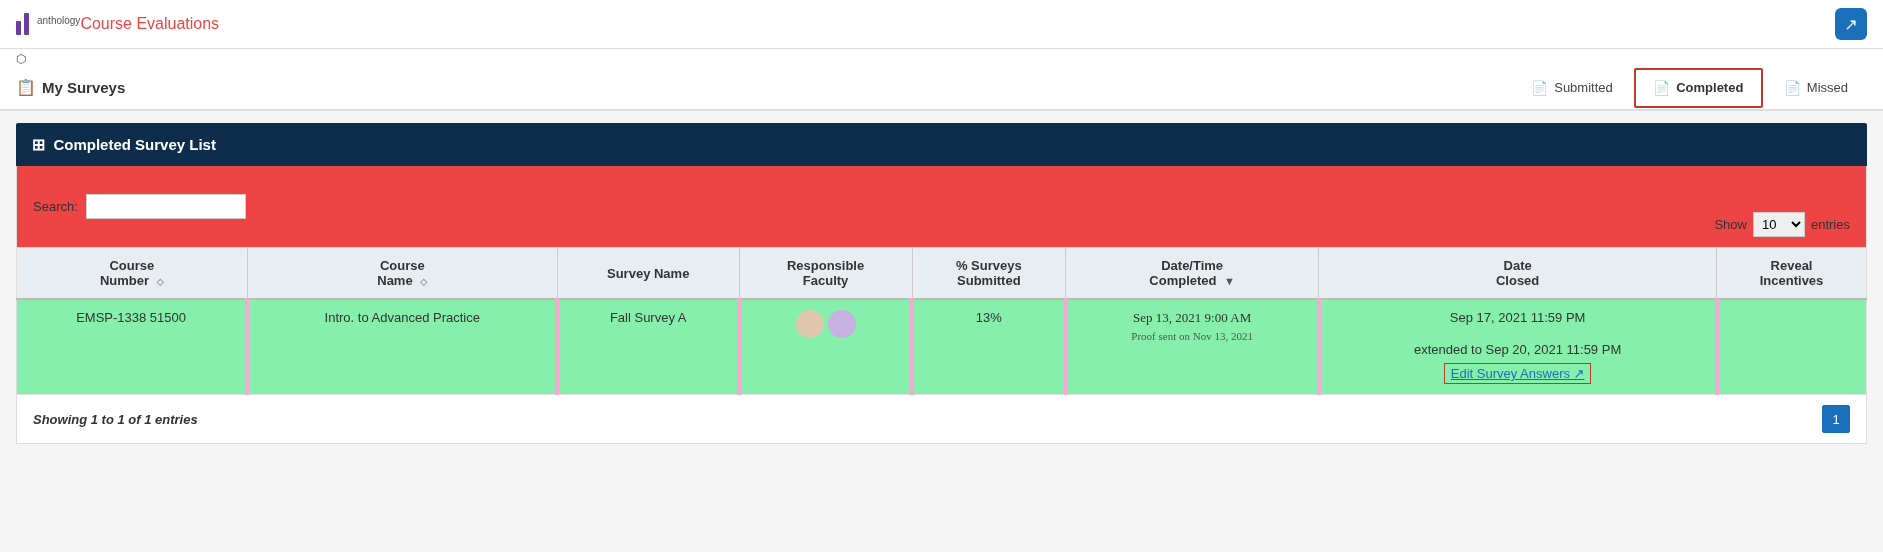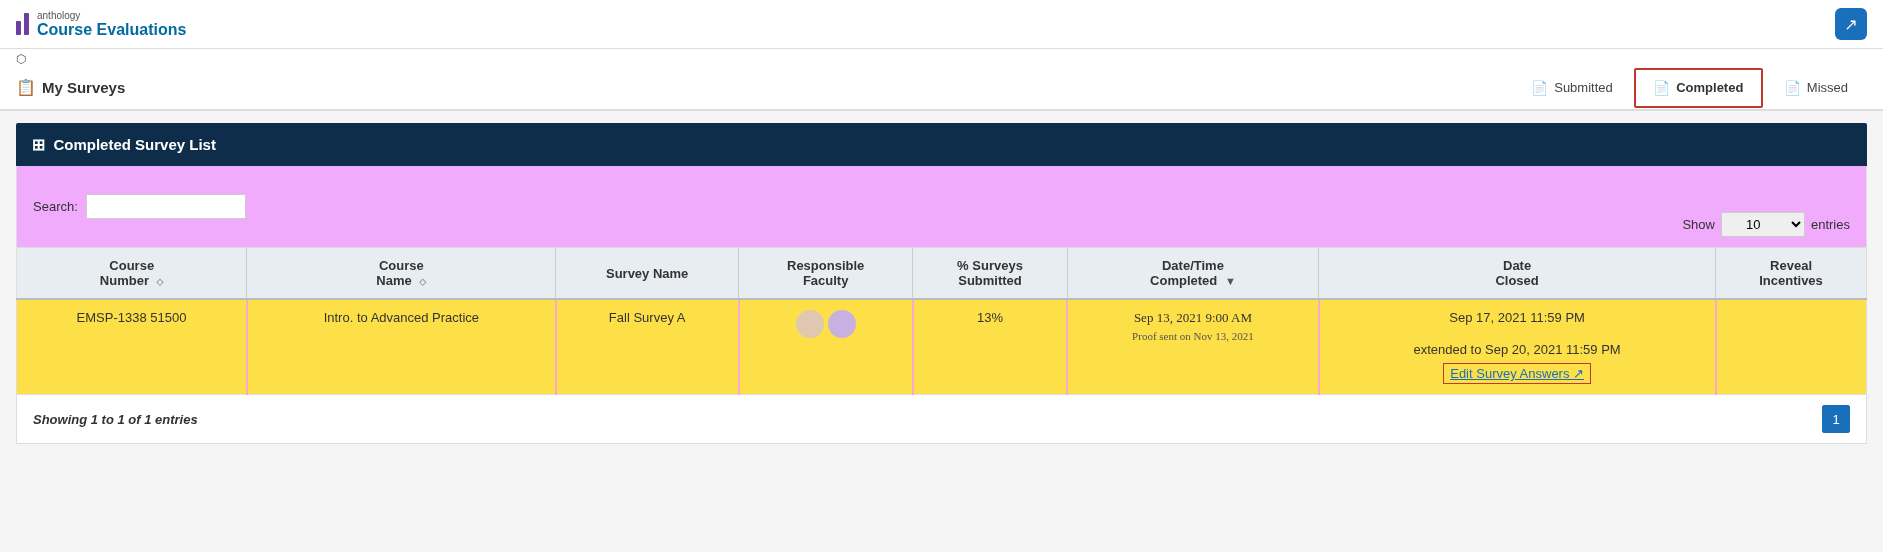--- a/index.html
+++ b/index.html
@@ -24,23 +24,23 @@
       gap: 3px;
       align-items: flex-end;
     }
     .logo-bar {
       width: 5px;
       background: #6a3fa0;
       border-radius: 1px;
     }
     .logo-bar:nth-child(1) { height: 14px; }
     .logo-bar:nth-child(2) { height: 22px; }
-    .logo-text-area { display: flex; flex-direction: column; line-height: 1.1; }
+    .logo-text-area { display: flex; flex-direction: row; line-height: 1.1; }
     .logo-top { font-size: 10px; color: #555; }
-    .logo-bottom { font-size: 16px; font-weight: bold; color: #0369a1; }
+    .logo-bottom { font-size: 16px; font-weight: normal; color: #ef4444; }
     .top-right-icon {
       background: #1a6fbb;
       color: #fff;
       border-radius: 6px;
       width: 32px;
       height: 32px;
       display: flex;
       align-items: center;
       justify-content: center;
       font-size: 16px;
@@ -112,21 +112,21 @@
       align-items: center;
       gap: 8px;
       font-size: 15px;
       font-weight: bold;
       border-radius: 2px 2px 0 0;
     }
     .section-header .grid-icon { font-size: 16px; }
 
     
     .table-controls {
-      background: #f0abfc;
+      background: #ef4444;
       padding: 10px 16px;
       display: flex;
       align-items: center;
       justify-content: space-between;
       border: 1px solid #ddd;
       border-top: none;
     }
     .search-area {
       display: flex;
       align-items: center;
@@ -142,29 +142,29 @@
     }
     .show-area {
       display: flex;
       align-items: center;
       gap: 6px;
       font-size: 13px;
       margin-top: 36px;
     }
     .show-select {
       border: 1px solid #ccc;
-      padding: 3px 20px;
+      padding: 3px 4px;
       font-size: 13px;
     }
 
     
     .data-table {
       width: 100%;
       border-collapse: collapse;
-      background: #fde047;
+      background: #86efac;
       border: 1px solid #ddd;
       border-top: none;
     }
     .data-table thead tr {
       background: #e8edf2;
     }
     .data-table thead th {
       padding: 10px 12px;
       text-align: center;
       font-weight: bold;
@@ -178,21 +178,21 @@
     .sort-icon-active { color: #555; font-size: 11px; margin-left: 4px; }
 
     .data-table tbody tr {
       border-bottom: 1px solid #e0e0e0;
     }
     .data-table tbody td {
       padding: 10px 12px;
       text-align: center;
       vertical-align: top;
       font-size: 13px;
-      border-right: 2px solid #f9a8d4;
+      border-right: 4px solid #f9a8d4;
     }
     .data-table tbody td:last-child { border-right: none; }
 
     
     .faculty-avatar {
       display: inline-flex;
       align-items: center;
       gap: 4px;
     }
     .avatar-circle {

